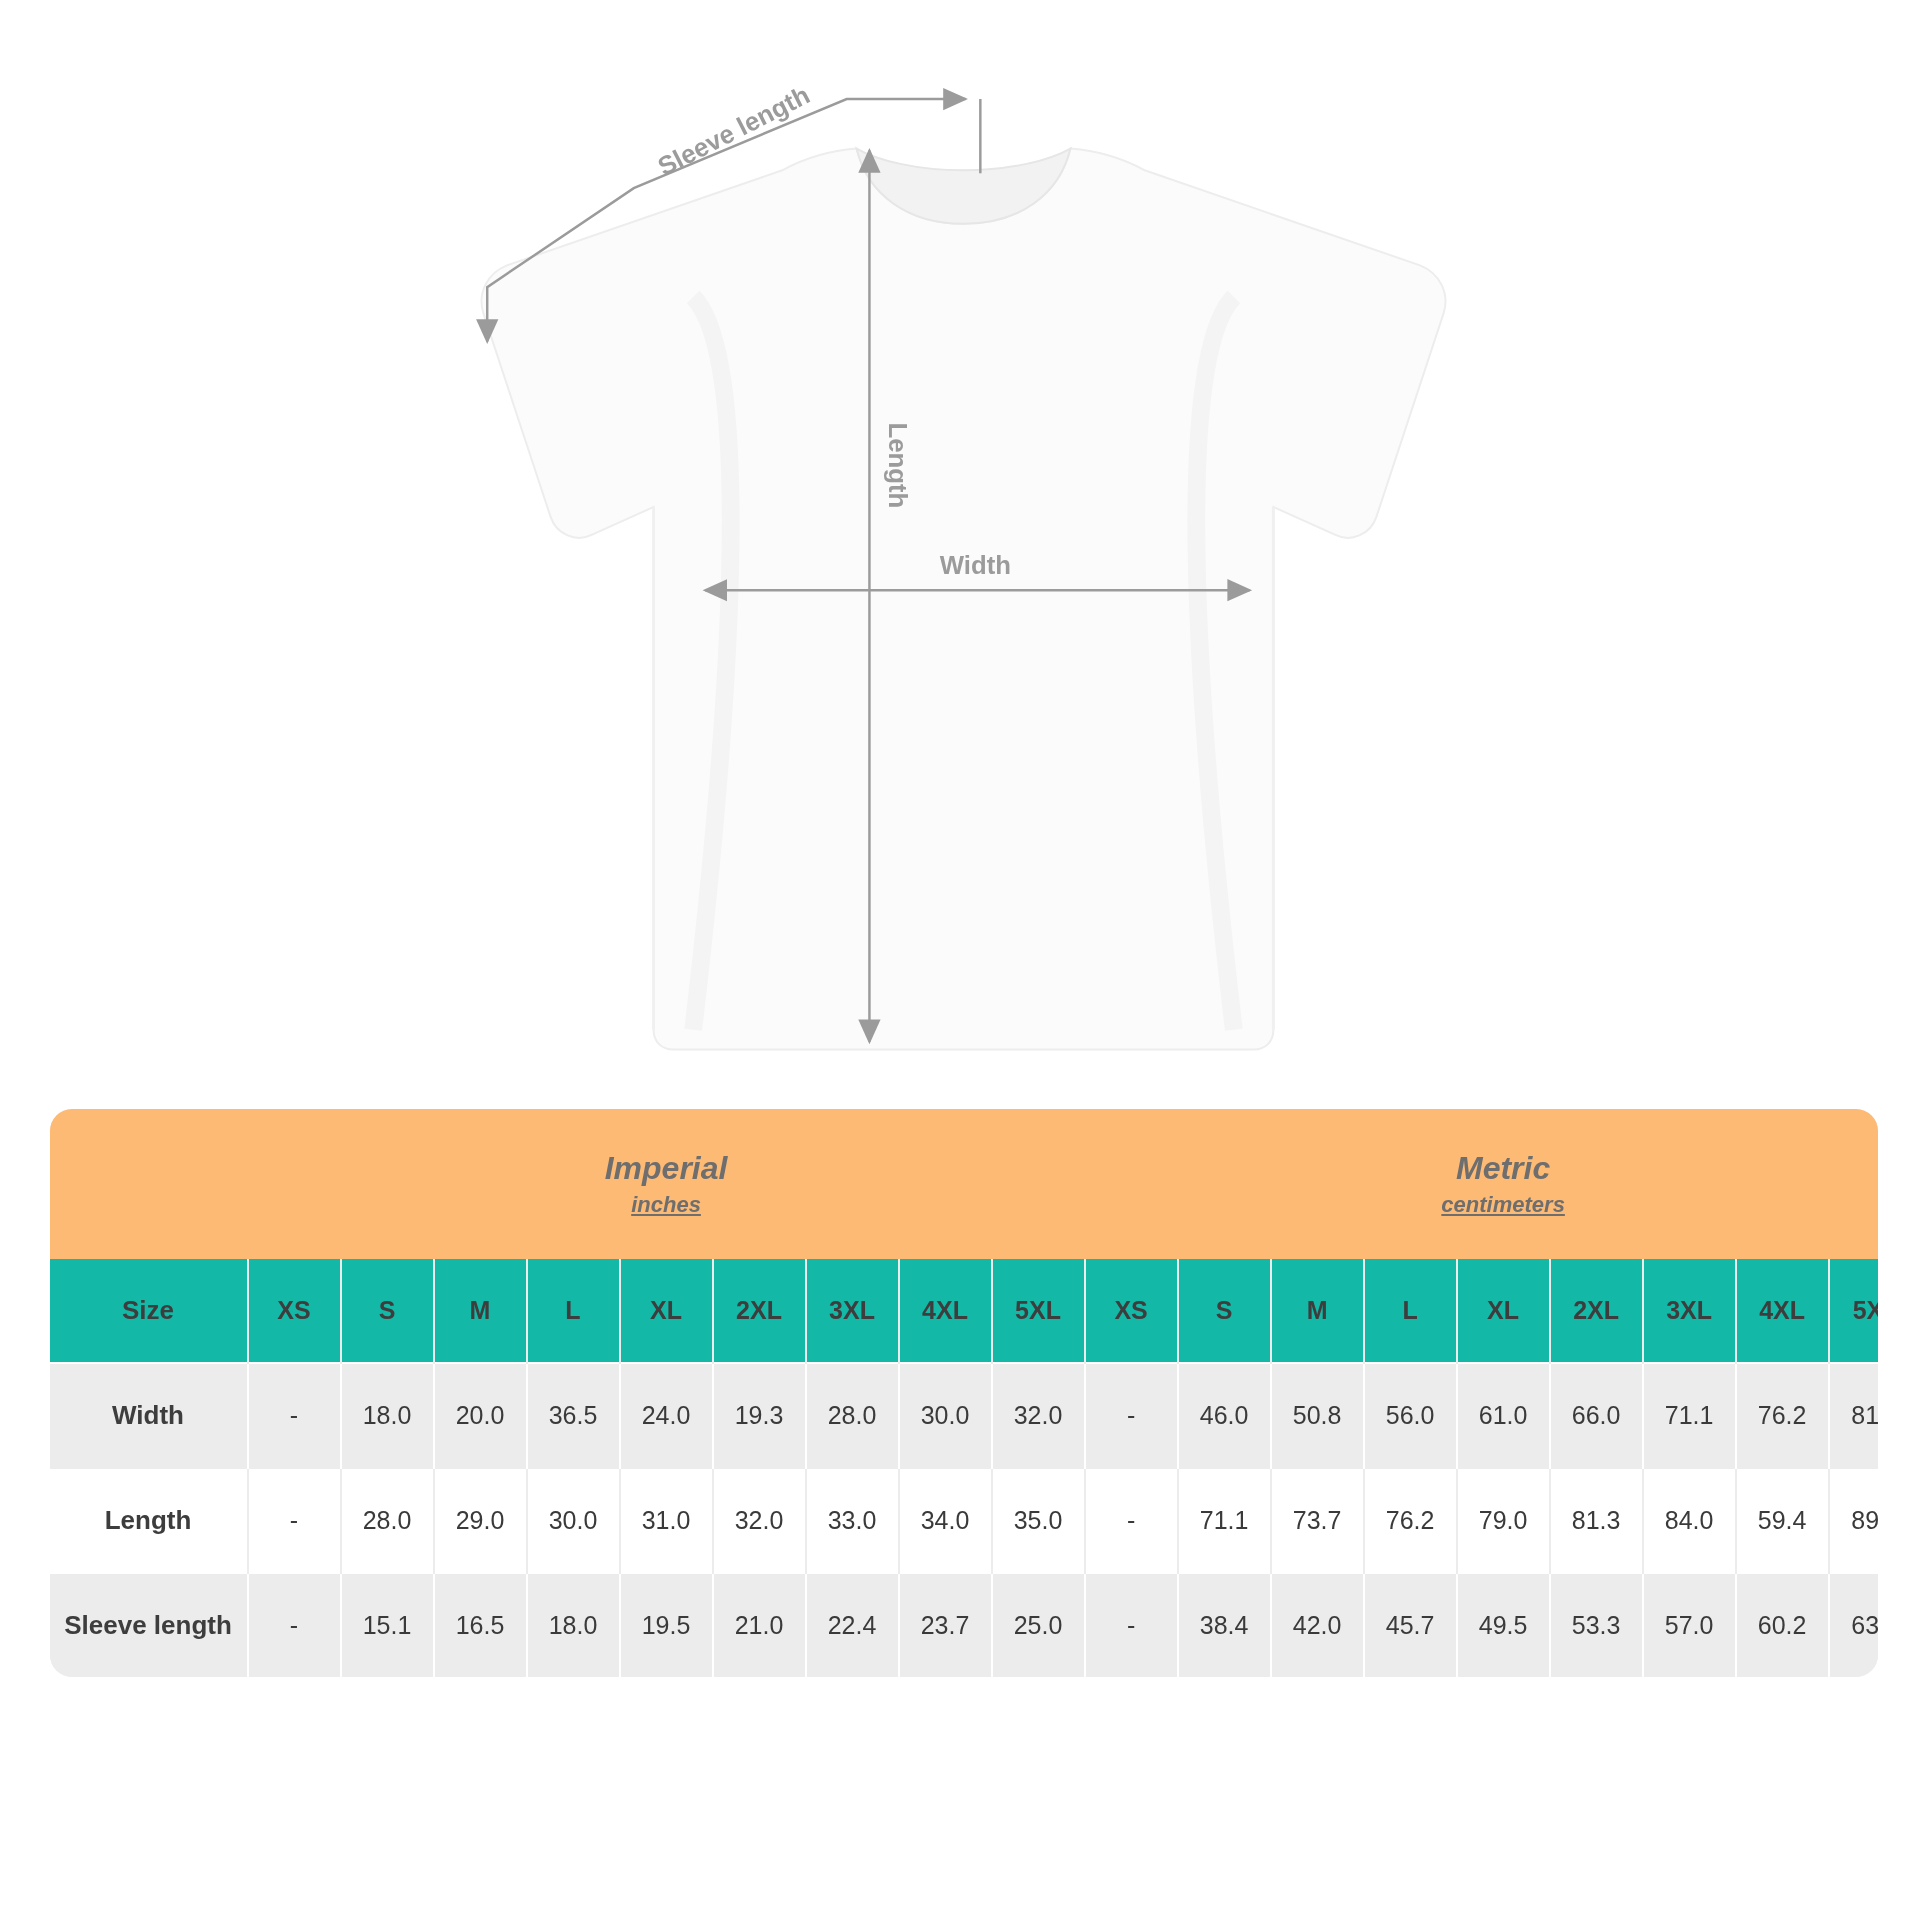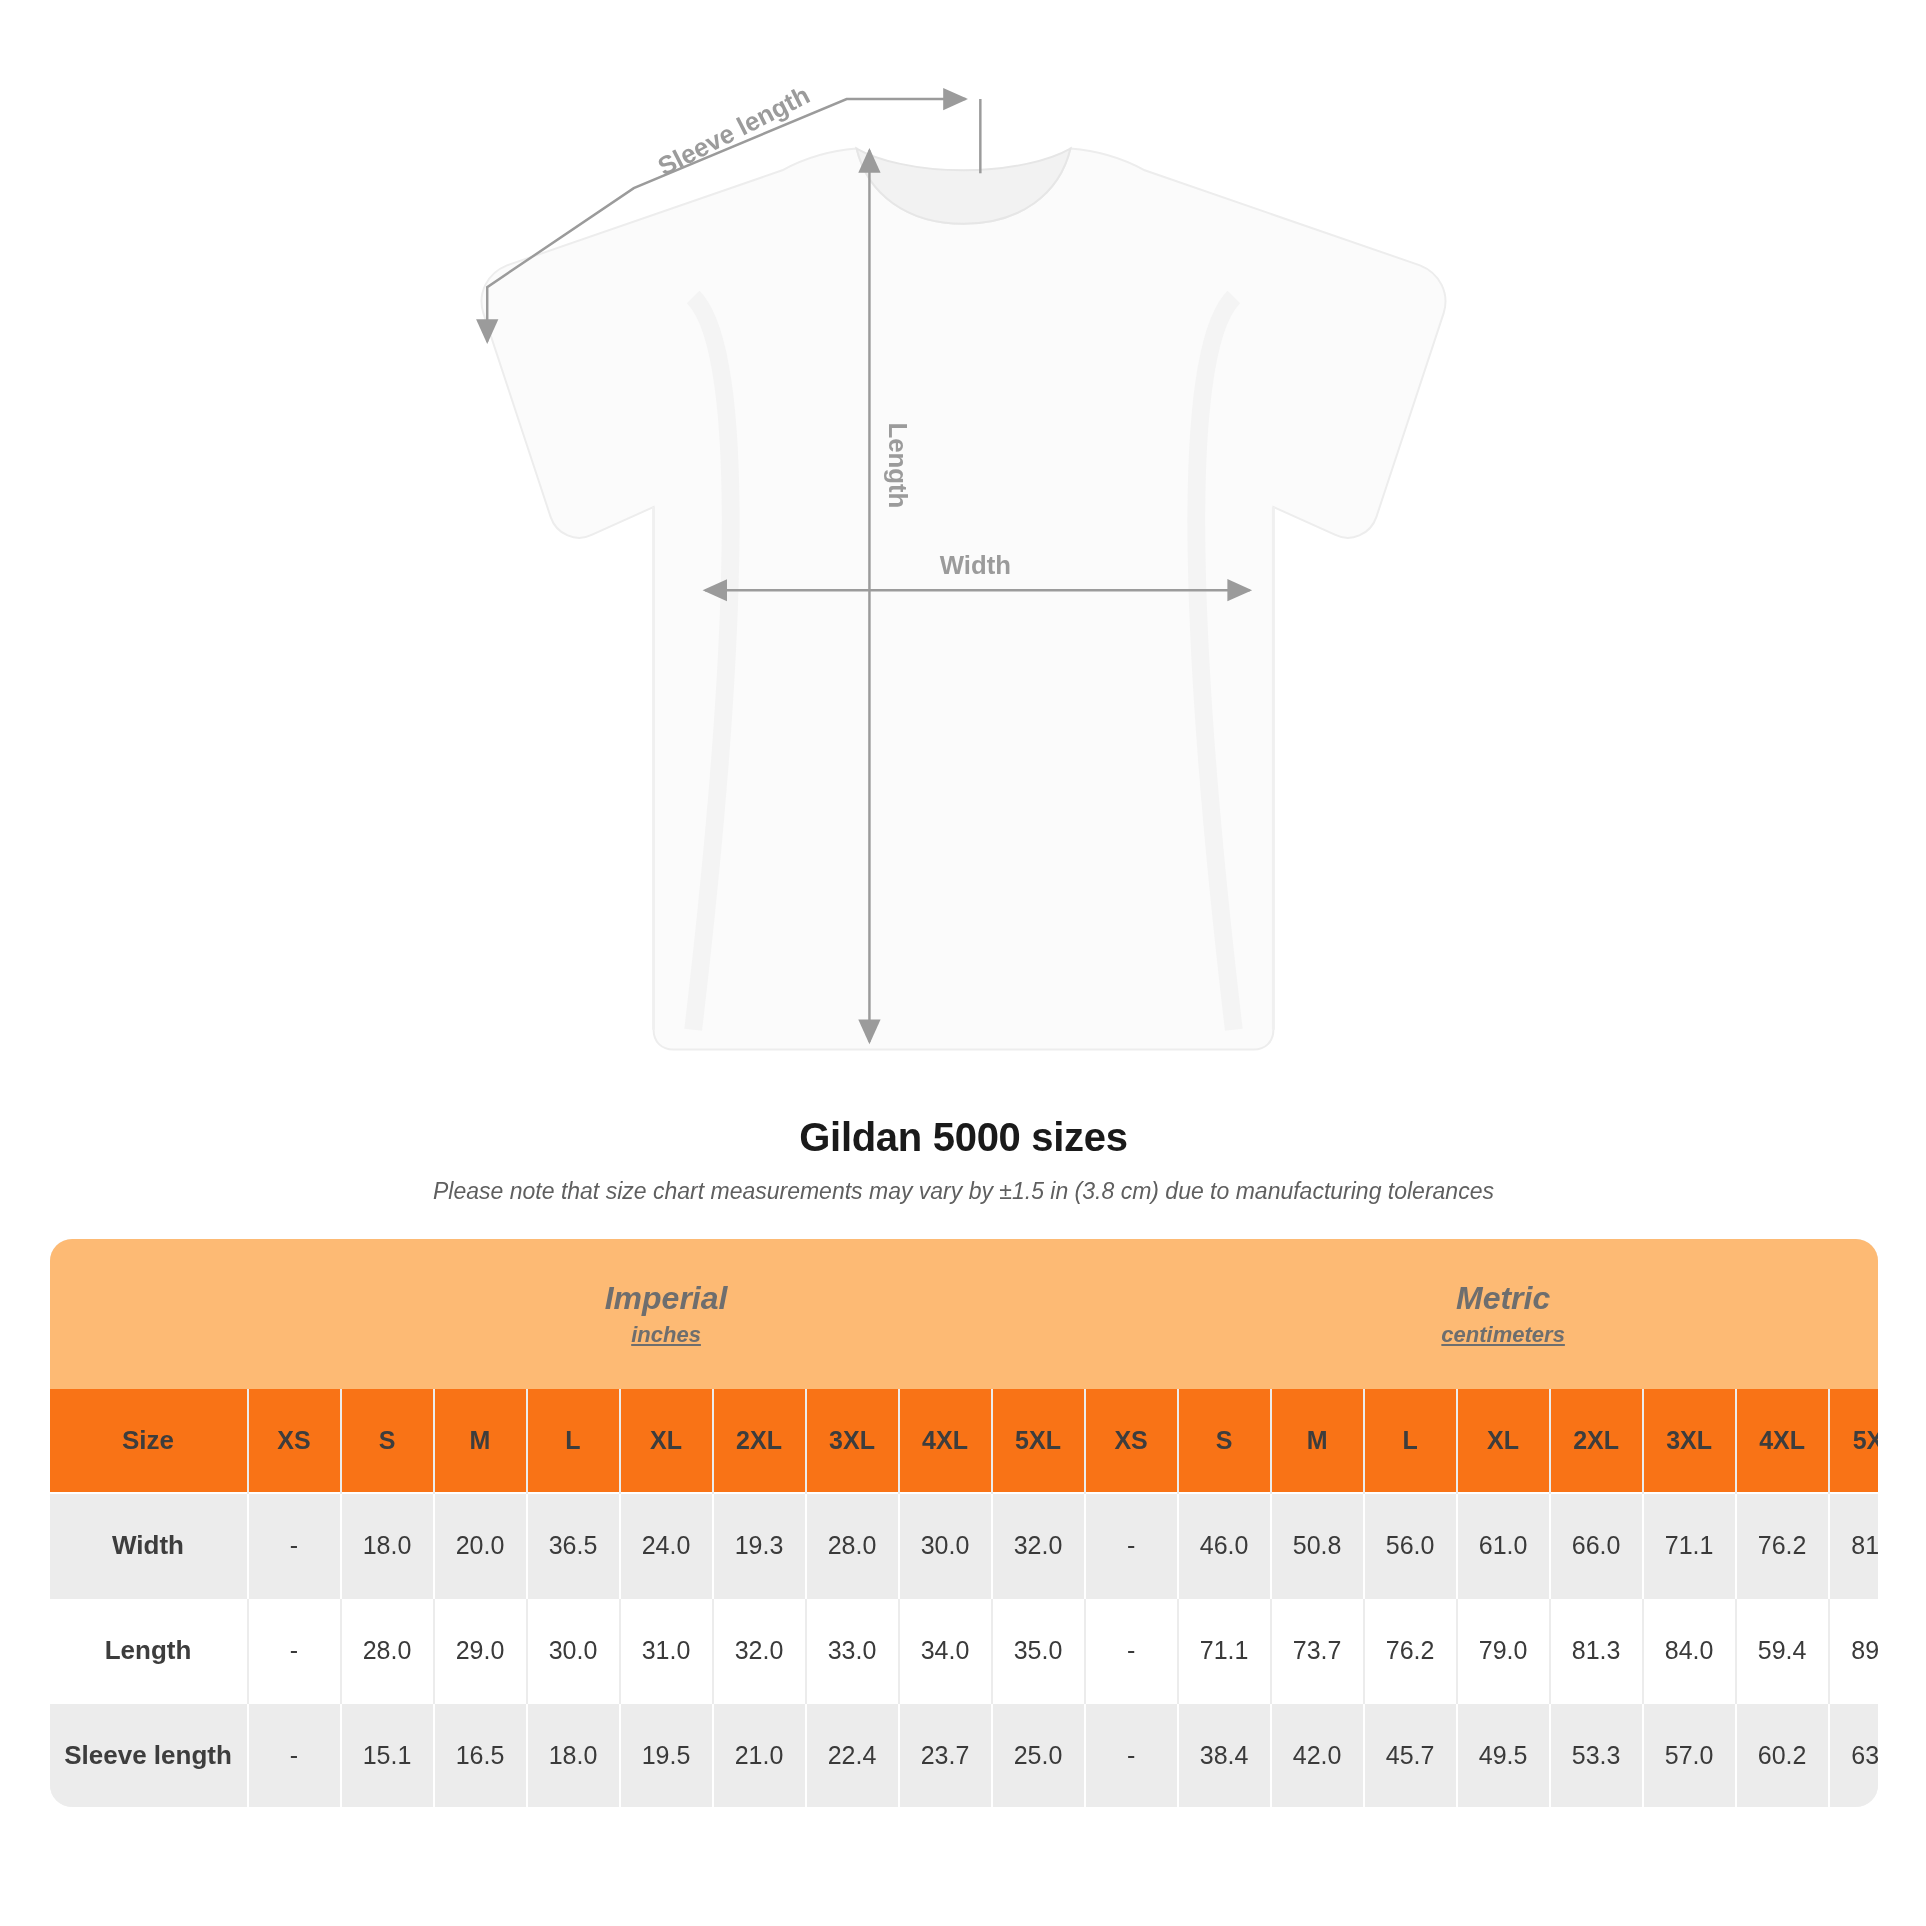--- a/index.html
+++ b/index.html
@@ -85,21 +85,21 @@
     line-height: 1.25;
   }
   .unit-sub {
     font-size: 22px;
     font-style: italic;
     color: #6e6e6e;
     line-height: 1.5;
     text-decoration: underline;
   }
   .hdrrow th {
-    background: #f97316;
+    background: #14b8a6;
     height: 103px;
     font-size: 25px;
     font-weight: bold;
     color: #3d3d3d;
     vertical-align: middle;
     border-right: 2px solid #ececec;
   }
   .hdrrow th:last-child { border-right: none; }
   .hdrrow th.rowlabel { font-size: 26px; }
 
@@ -182,24 +182,20 @@
       </g>
       <text x="898" y="470" transform="rotate(90 898 470)" font-family="Liberation Sans, sans-serif" font-size="26" font-weight="bold" fill="#9b9b9b" text-anchor="middle">Length</text>
 
       <g stroke="#9b9b9b" stroke-width="2.5">
         <line x1="712" y1="596" x2="1262" y2="596" marker-start="url(#arrTail)" marker-end="url(#arrHead)"></line>
       </g>
       <text x="985" y="580" font-family="Liberation Sans, sans-serif" font-size="26" font-weight="bold" fill="#9b9b9b" text-anchor="middle">Width</text>
     </svg>
   </div>
 
-  <div class="titleblock">
-    <div class="chart-title">Gildan 5000 sizes</div>
-    <div class="chart-note">Please note that size chart measurements may vary by ±1.5 in (3.8 cm) due to manufacturing tolerances</div>
-  </div>
 
   <div class="table-wrap">
     <table class="size-table">
       <colgroup>
         <col class="col-label">
         <col class="col-cell">
           <col class="col-cell">
           <col class="col-cell">
           <col class="col-cell">
           <col class="col-cell">

